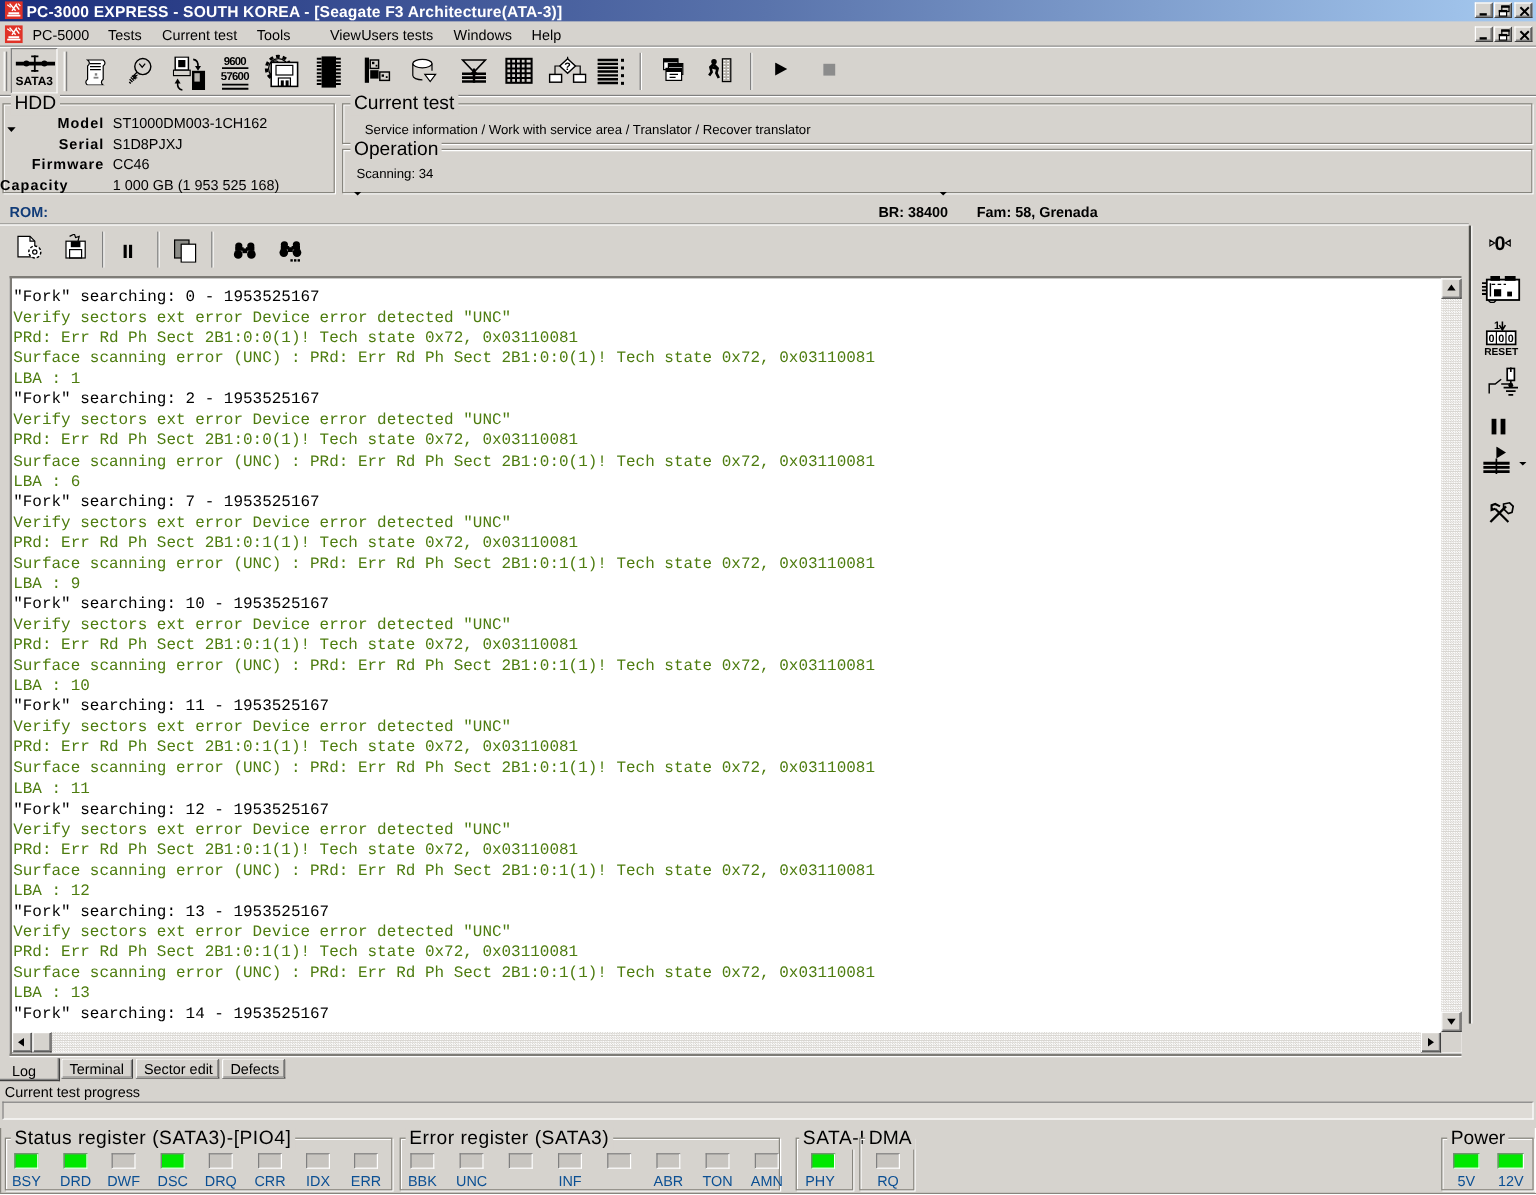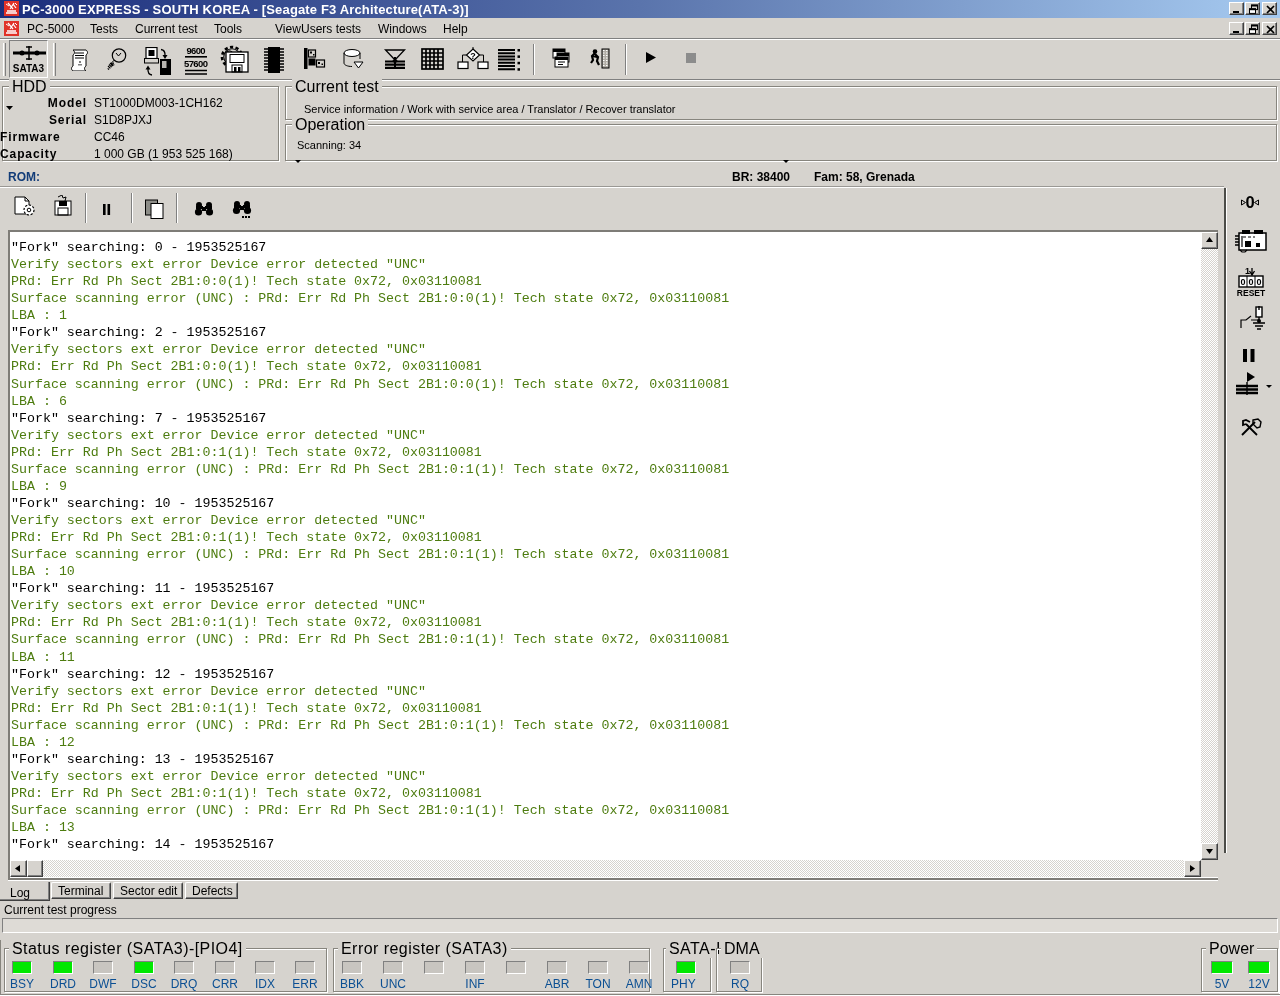--- a/index.html
+++ b/index.html
@@ -278,21 +278,21 @@
 <div class="abs gbox" style="left:2px;top:86px;width:277px;height:75px;">
   <span class="glabel" style="left:6px;">HDD</span>
 </div>
 <div class="abs" style="left:6px;top:100px;width:8px;height:6px;">
   <svg width="8" height="6">
       <polygon points="0,1 7,1 3.5,5" fill="#000"></polygon>
     </svg>
 </div>
 <div class="abs bold hlbl" style="left:0;top:96px;width:87px;text-align:right;">Model</div>
 <div class="abs bold hlbl" style="left:0;top:113px;width:87px;text-align:right;">Serial</div>
-<div class="abs bold hlbl" style="left:0;top:130px;width:87px;">Firmware</div>
+<div class="abs bold hlbl" style="left:0;top:130px;width:87px;text-align:right;">Firmware</div>
 <div class="abs bold hlbl" style="left:0;top:147px;width:87px;text-align:left;">Capacity</div>
 <div class="abs" style="left:94px;top:96px;">ST1000DM003-1CH162</div>
 <div class="abs" style="left:94px;top:113px;">S1D8PJXJ</div>
 <div class="abs" style="left:94px;top:130px;">CC46</div>
 <div class="abs" style="left:94px;top:147px;">1 000 GB (1 953 525 168)</div>
 
 <div class="abs gbox" style="left:285px;top:86px;width:992px;height:34px;">
   <span class="glabel" style="left:6px;">Current test</span>
 </div>
 <div class="abs f11" style="left:287px;top:103px;margin-left:17px;">Service information / Work with service area / Translator / Recover translator</div>

